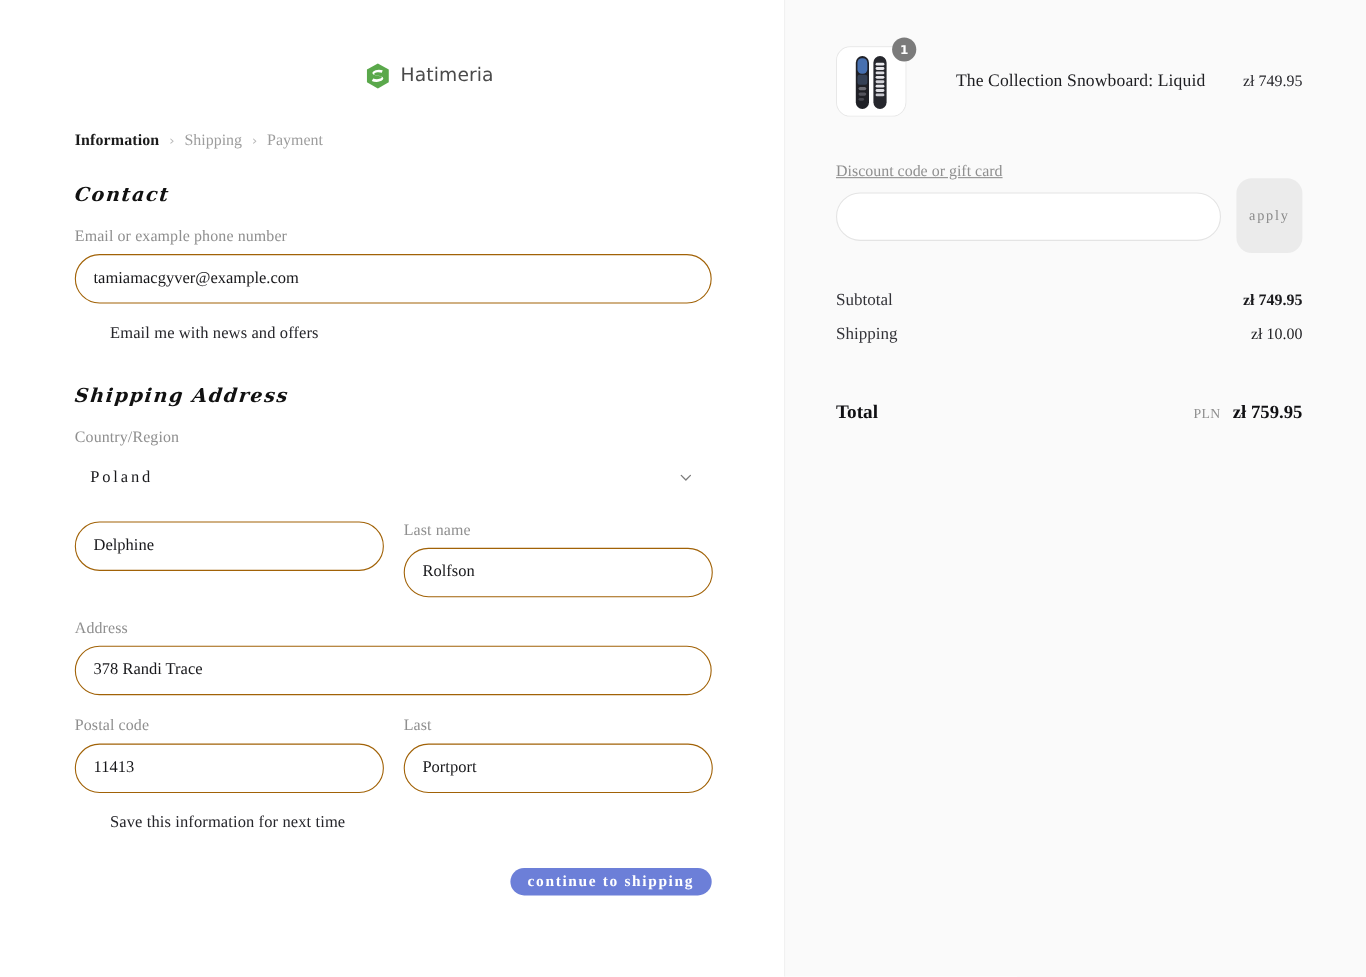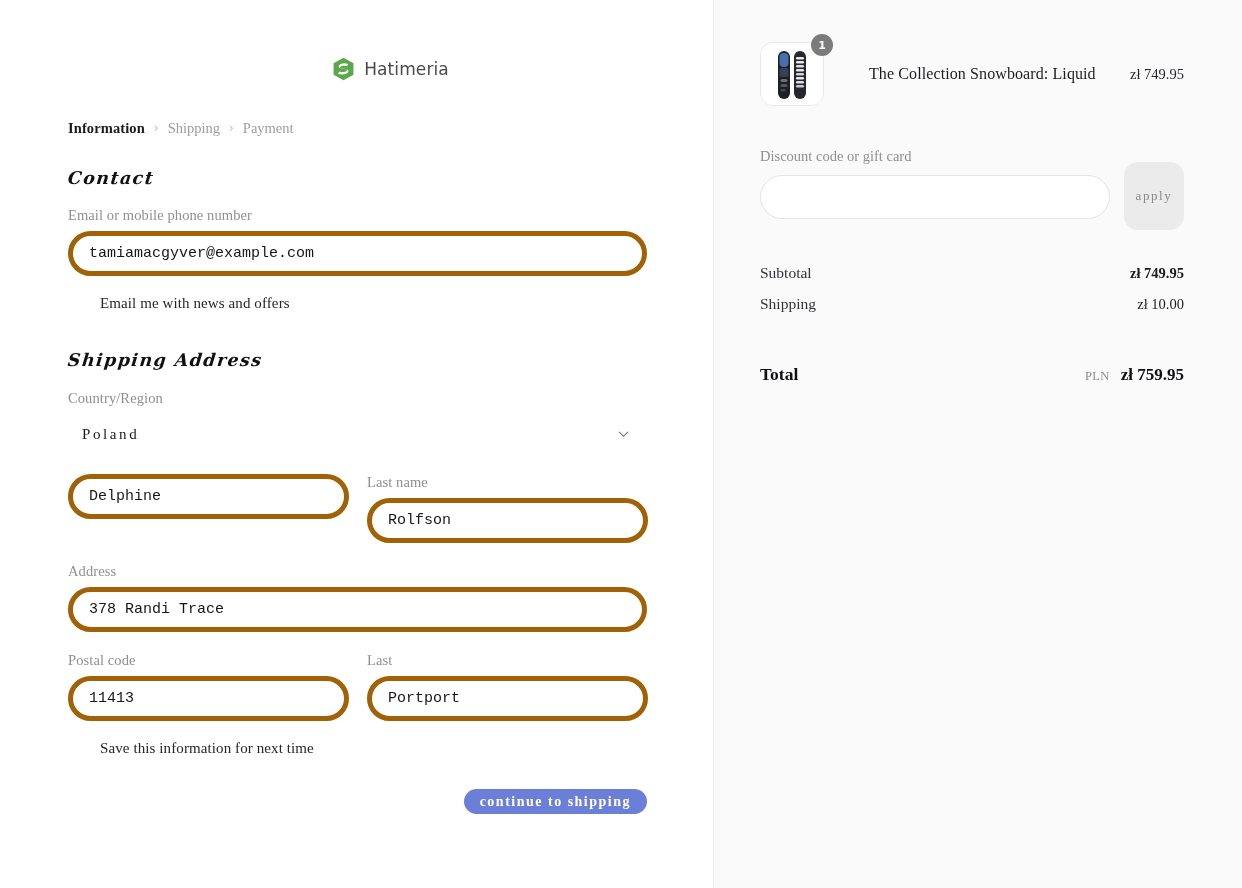--- a/index.html
+++ b/index.html
@@ -98,25 +98,25 @@
     color: #8f8f8f;
     margin-bottom: 7px;
     display: block;
     letter-spacing: 0.1px;
   }
 
   
   .txt-input {
     width: 579px;
     height: 45px;
-    border: 5px solid #a16207;
+    border: 1px solid #a16207;
     border-radius: 24px;
     background: #ffffff;
     padding: 0 16px;
-    font-family: Liberation Mono, monospace;
+    font-family: Liberation Serif, serif;
     font-size: 15px;
     color: #17171a;
     outline: none;
   }
   .txt-input::placeholder { color: #b5b5b5; }
 
   .field-block { margin-top: 20px; }
   .field-contact { margin-top: 19px; }
 
   
@@ -249,20 +249,21 @@
     color: #26262b;
     white-space: nowrap;
   }
 
   
   .disc-label {
     margin-top: 38px;
     font-size: 14.5px;
     color: #8f8f8f;
     display: block;
+    text-decoration: underline;
   }
   .disc-row {
     margin-top: 10px;
     display: flex;
     align-items: stretch;
     gap: 14px;
   }
   .disc-input {
     width: 350px;
     height: 44px;
@@ -328,21 +329,21 @@
         <span class="crumb-active">Information</span>
         <span class="crumb-sep">›</span>
         <span class="crumb-muted">Shipping</span>
         <span class="crumb-sep">›</span>
         <span class="crumb-muted">Payment</span>
       </div>
 
       <div class="sec-head sec-contact">Contact</div>
 
       <div class="field-contact">
-        <label class="fld-label">Email or mobile phone number</label>
+        <label class="fld-label">Email or example phone number</label>
         <input class="txt-input" type="text" value="tamiamacgyver@example.com" style="">
       </div>
 
       <div class="check-row">
         <span>Email me with news and offers</span>
       </div>
 
       <div class="sec-head sec-shipping">Shipping Address</div>
 
       <div class="field-block">

